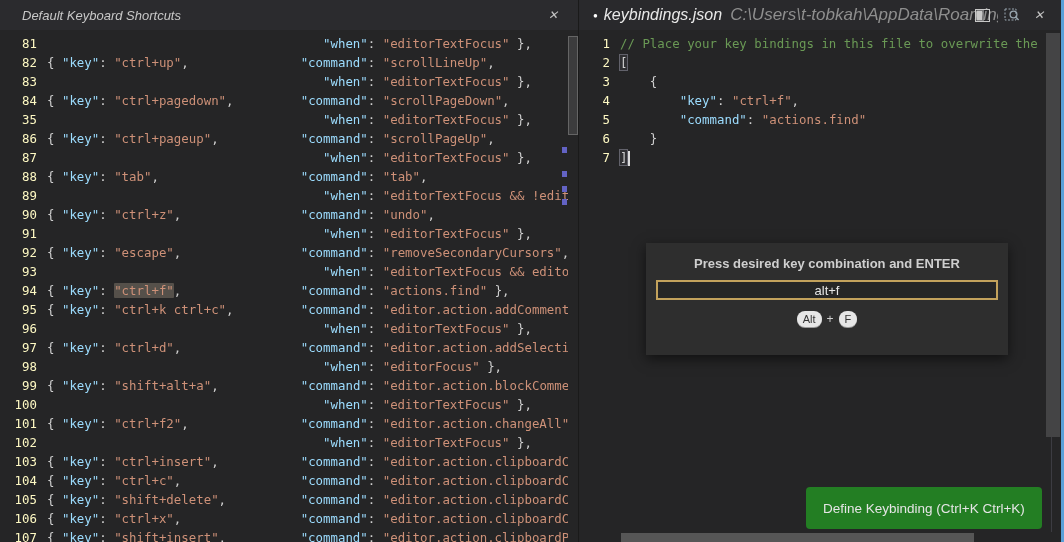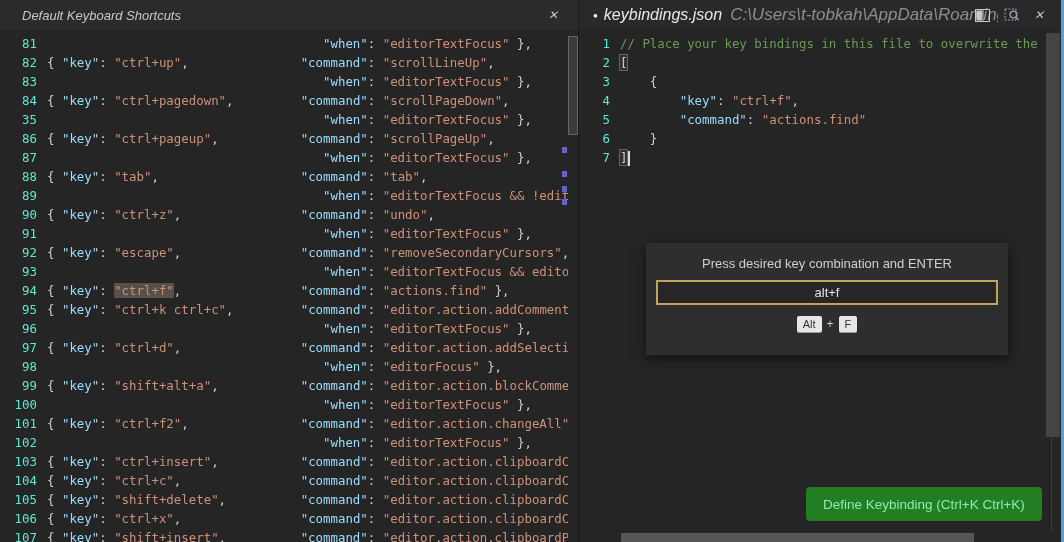--- a/index.html
+++ b/index.html
@@ -33,21 +33,21 @@
 
   
   .code {
     position:absolute; top:30px; bottom:0; left:0; overflow:hidden;
     padding-top:4px; font-family:"DejaVu Sans Mono", monospace;
     font-size:12.4px;
   }
   .pane-left  .code { right:10px; }
   .pane-right .code { right:18px; }
   .cl { display:flex; height:19px; line-height:19px; white-space:pre; }
-  .ln { flex:none; text-align:right; color:#5eead4; padding-right:10px; }
+  .ln { flex:none; text-align:right; color:#fef9c3; padding-right:10px; }
   .pane-left  .ln { width:47px; }
   .pane-right .ln { width:41px; }
   .ct { white-space:pre; color:#cfcfcf; }
   .c-pun { color:#d0d0d0; }
   .c-key { color:#9cdcfe; }
   .c-str { color:#ce9178; }
   .c-com { color:#6a9955; }
   .hlm   { background:#55504a; border-radius:1px; }
   .bm    { outline:1px solid #62626b; background:rgba(98,98,110,.18); }
   .cursor{ display:inline-block; width:2px; height:15px; background:#dcdcdc; vertical-align:middle; margin-left:1px; }
@@ -61,38 +61,38 @@
                   background:rgba(121,121,121,.38); }
   .hscroll { position:absolute; left:42px; bottom:0; width:353px; height:9px; background:#565656; }
   .zone-hairline { position:absolute; left:472px; top:437px; height:95px; width:1px; background:#3c3c42; }
   .blue-edge { position:absolute; right:0; top:0; bottom:0; width:3px; }
 
   
   .kb-dialog {
     position:absolute; left:67px; top:243px; width:362px; height:112px;
     background:#2e2e2e; box-shadow:0 4px 12px rgba(0,0,0,.55);
   }
-  .kb-title { text-align:center; padding-top:13px; font-size:13px; color:#cfcfcf; }
+  .kb-title { text-align:center; padding-top:13px; font-size:13px; color:#cfcfcf;font-weight:bold; }
   .kb-input {
-    display:block; margin:9px auto 0; width:342px; height:25px;
+    display:block; margin:9px auto 0; width:342px; height:20px;
     background:#262626; border:2px solid #c3a25c; color:#e6e6e6;
     text-align:center; font-size:13px; font-family:"Liberation Sans", sans-serif;
     outline:none;
   }
   .kb-keys { margin-top:11px; display:flex; justify-content:center; align-items:center; gap:5px; }
   .keycap {
-    background:#e6e6e6; color:#333333; border-radius:2px; padding:1px 6px;
+    background:#e6e6e6; color:#333333; border-radius:8px; padding:1px 6px;
     font-size:11px; line-height:14px; box-shadow:0 1px 0 #9a9a9a; min-width:12px; text-align:center;
   }
   .kb-plus { color:#cfcfcf; font-size:12px; }
 
   
   .define-btn {
-    position:absolute; left:227px; top:487px; height:34px; padding:0 17px;
-    background:#237e23; color:#86efac; border:none; border-radius:4px;
+    position:absolute; left:227px; top:487px; height:42px; padding:0 17px;
+    background:#237e23; color:#e5e5e5; border:none; border-radius:4px;
     font-size:13.5px; font-family:"Liberation Sans", sans-serif; cursor:pointer;
   }
 </style>
 </head>
 <body>
 
 <div class="screen">
 
   <div class="pane pane-left">
     <div class="ed-header">

